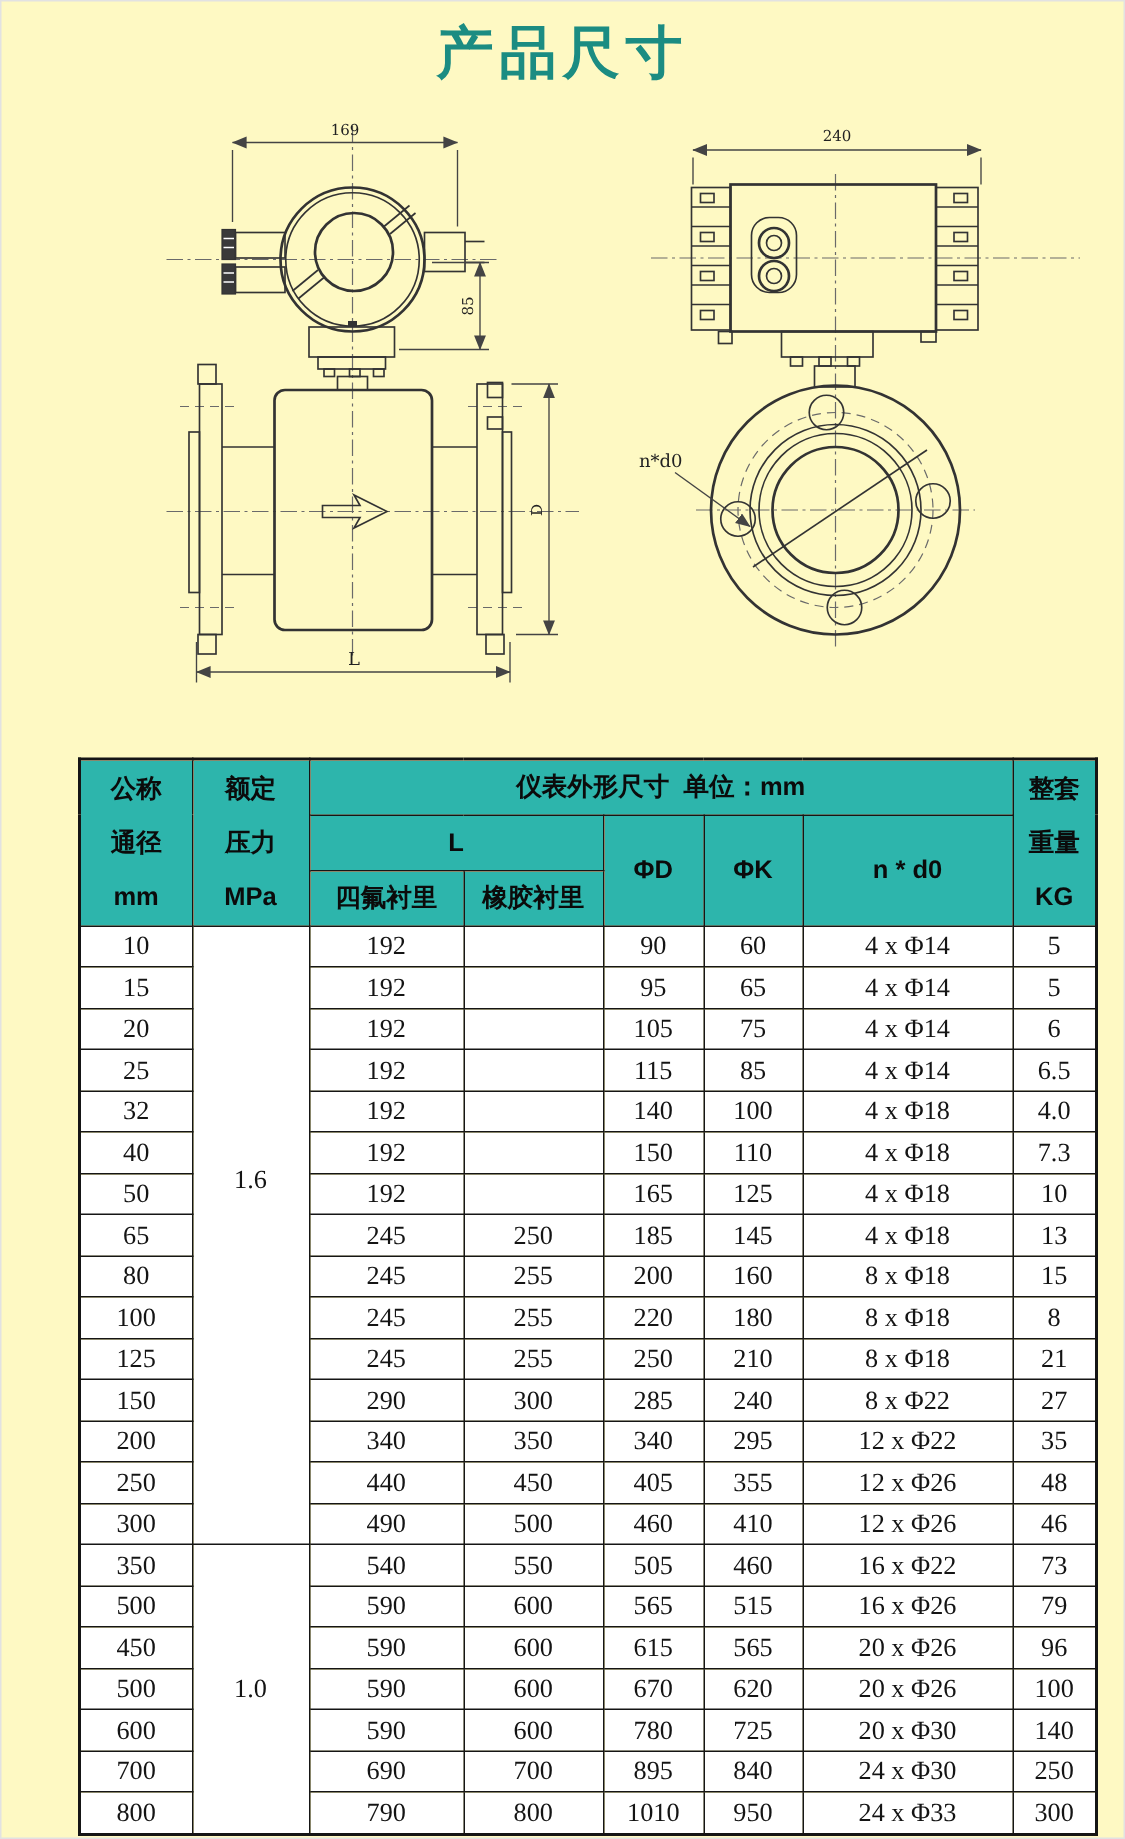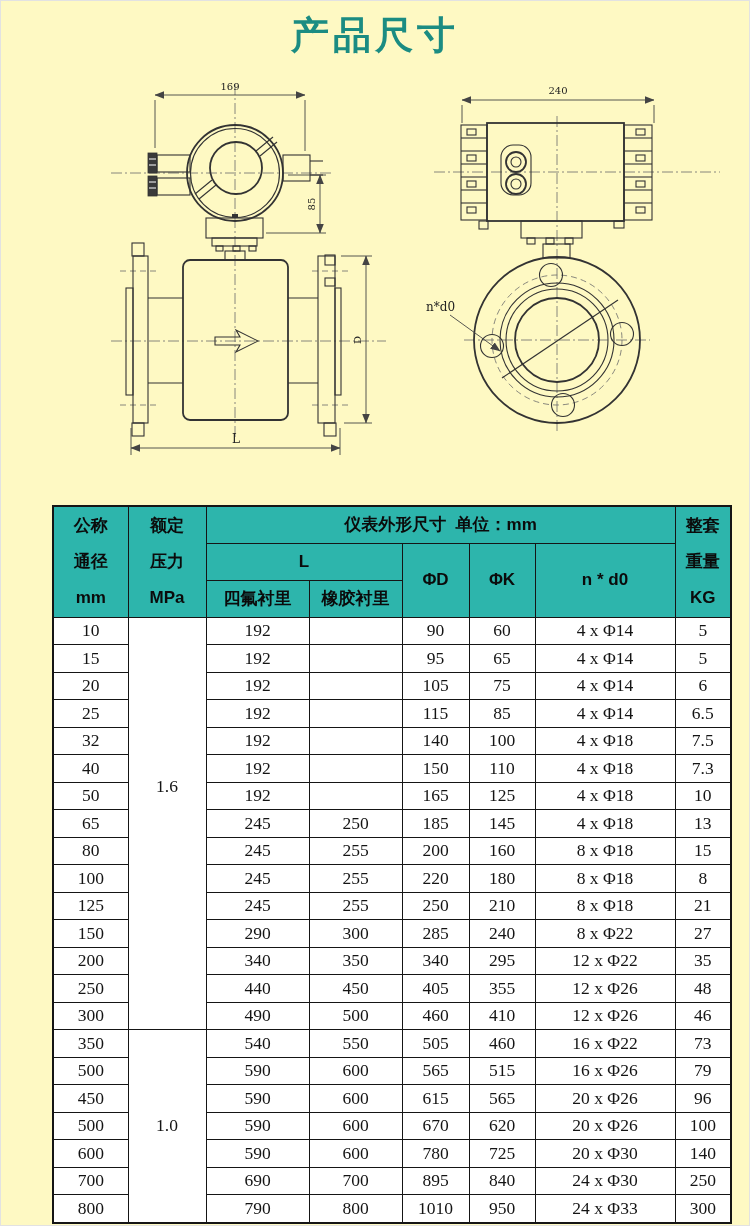--- a/index.html
+++ b/index.html
@@ -313,21 +313,21 @@
           <td>4 x Φ14</td>
           <td>6.5</td>
         </tr>
         <tr>
           <td>32</td>
           <td>192</td>
           <td></td>
           <td>140</td>
           <td>100</td>
           <td>4 x Φ18</td>
-          <td>7.5</td>
+          <td>4.0</td>
         </tr>
         <tr>
           <td>40</td>
           <td>192</td>
           <td></td>
           <td>150</td>
           <td>110</td>
           <td>4 x Φ18</td>
           <td>7.3</td>
         </tr>

